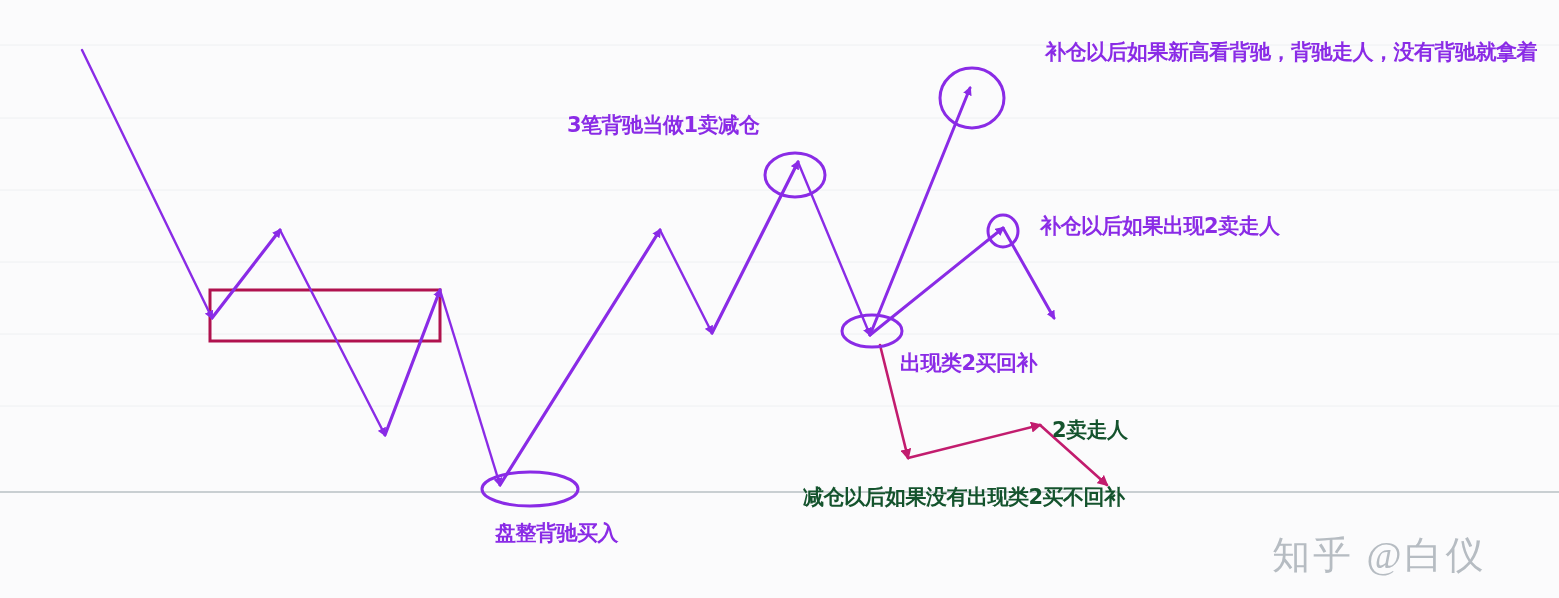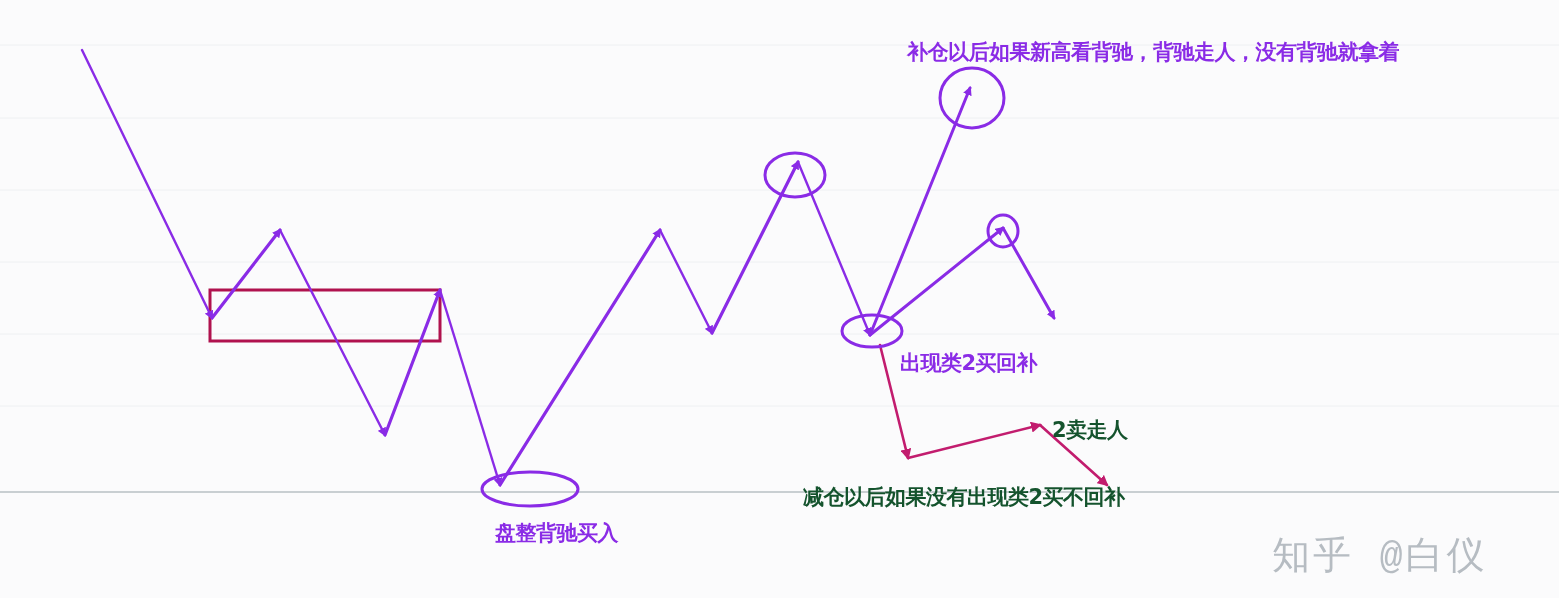--- a/index.html
+++ b/index.html
@@ -14,21 +14,21 @@
   .label {
     position: absolute; white-space: nowrap; font-weight: bold;
     font-size: 21px; line-height: 26px; letter-spacing: -0.5px;
   }
   .label.purple { color: #8a2be6; }
   .label.magenta { color: #14532d; }
   .label.wrap { white-space: normal; width: 630px; line-height: 32px; }
   .watermark {
     position: absolute; left: 1272px; top: 530px;
     font-size: 38px; color: #b6bcc2; letter-spacing: 3px; font-weight: normal;
-    font-family: Liberation Mono, monospace;
+    font-family: Liberation Serif, serif;
   }
 </style>
 </head>
 <body>
 
 <div id="stage">
   <svg id="diagram" width="1559" height="598" viewBox="0 0 1559 598">
     <defs>
       <marker id="arrowP" markerWidth="9" markerHeight="9" refX="7" refY="4.5" orient="auto" markerUnits="userSpaceOnUse">
         <path d="M0,0 L9,4.5 L0,9 Z" fill="#8a2be6"></path>
@@ -68,20 +68,22 @@
       </g>
     <g id="circles">
         <ellipse cx="530" cy="489" rx="48" ry="17" fill="none" stroke="#8a2be6" stroke-width="3"></ellipse>
         <ellipse cx="795" cy="175" rx="30" ry="22" fill="none" stroke="#8a2be6" stroke-width="3"></ellipse>
         <ellipse cx="872" cy="331" rx="30" ry="16" fill="none" stroke="#8a2be6" stroke-width="3"></ellipse>
         <ellipse cx="972" cy="98" rx="32" ry="30" fill="none" stroke="#8a2be6" stroke-width="3"></ellipse>
         <ellipse cx="1003" cy="231" rx="15" ry="16" fill="none" stroke="#8a2be6" stroke-width="3"></ellipse>
       </g>
   </svg>
 
-  <div class="label purple wrap" style="left:907px; top:36px;">补仓以后如果新高看背驰，背驰走人，没有背驰就拿着</div>
+  <div class="label purple wrap" style="left:907px; top:36px;text-align:right;">补仓以后如果新高看背驰，背驰走人，没有背驰就拿着</div>
+  <div class="label purple" style="left:567px; top:112px;">3笔背驰当做1卖减仓</div>
+  <div class="label purple" style="left:1040px; top:213px;">补仓以后如果出现2卖走人</div>
   <div class="label purple" style="left:900px; top:350px;">出现类2买回补</div>
   <div class="label magenta" style="left:1052px; top:417px;">2卖走人</div>
   <div class="label magenta" style="left:777px; top:484px;margin-left:26px;">减仓以后如果没有出现类2买不回补</div>
   <div class="label purple" style="left:495px; top:520px;">盘整背驰买入</div>
 
   <div class="watermark">知乎 @白仪</div>
 </div>
 
 </body></html>

